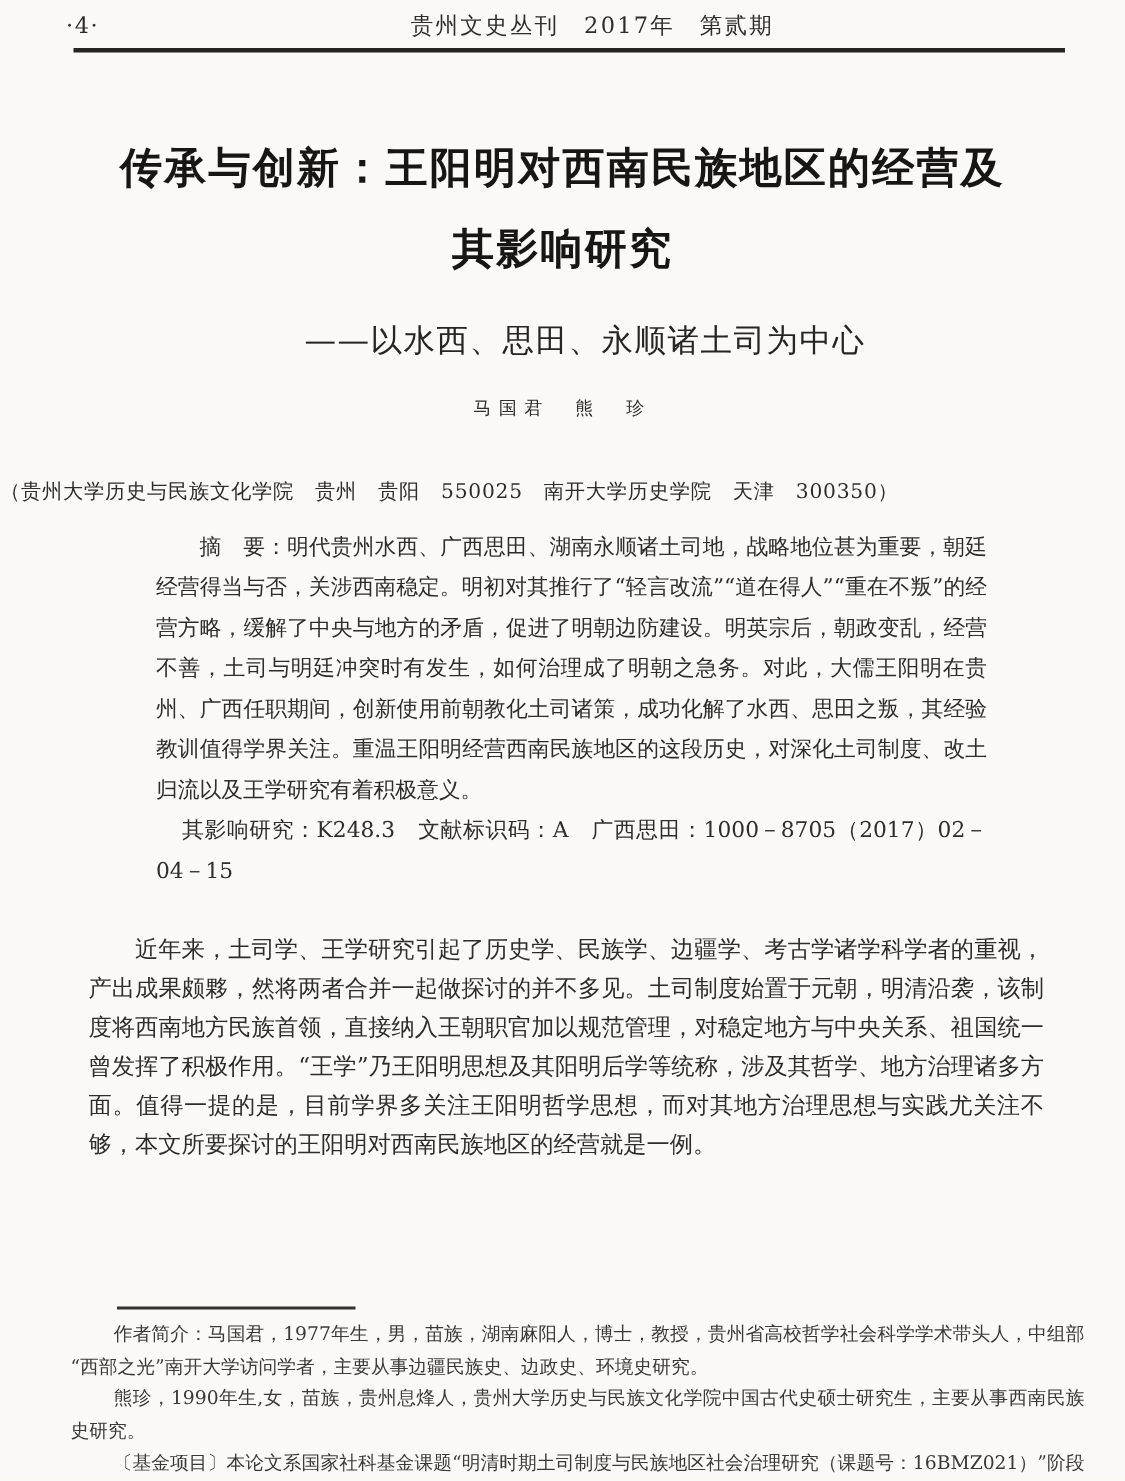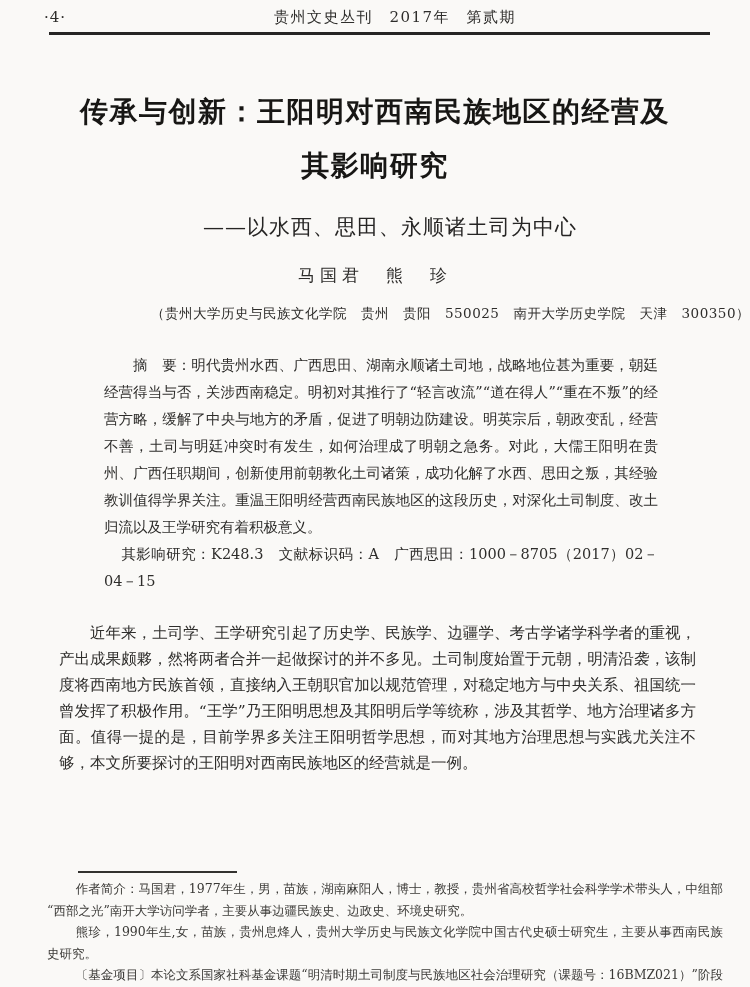--- a/index.html
+++ b/index.html
@@ -70,29 +70,29 @@
     color: #262524;
     letter-spacing: 1px;
     margin-left: 15px;
   }
   .authors {
     position: absolute;
     top: 264px;
     left: 0;
     width: 100%;
     text-align: center;
-    font-size: 17px;
+    font-size: 12px;
     letter-spacing: 5px;
   }
   .affiliation {
     position: absolute;
-    top: 305px;
+    top: 319px;
     left: 0;
     width: 100%;
-    text-align: right;
+    text-align: left;
     font-size: 13.5px;
     letter-spacing: 0.5px;
   }
 
   
   .abstract-block {
     position: absolute;
     top: 352px;
     left: 104px;
     width: 554px;

